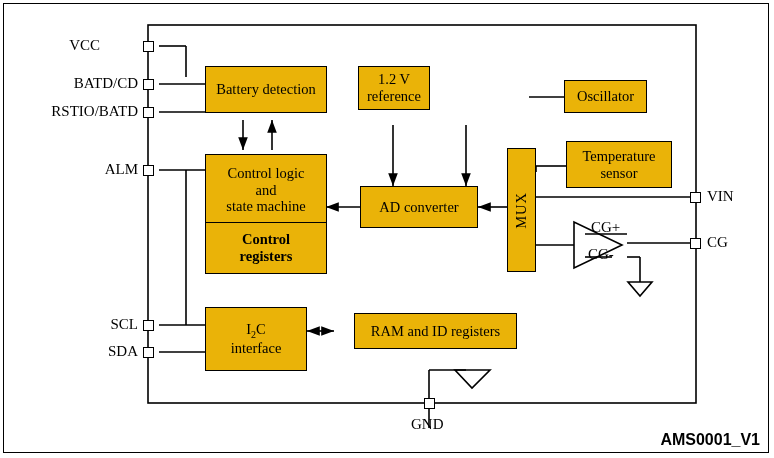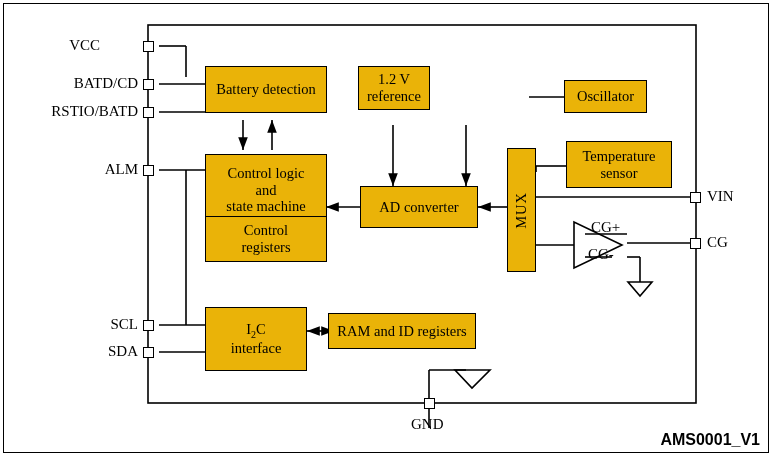--- a/index.html
+++ b/index.html
@@ -134,21 +134,21 @@
   </div>
 
   <div class="box" style="left:205px;top:154px;width:122px;height:72px;">
     <div>
       <div>Control logic</div>
       <div>and</div>
       <div>state machine</div>
     </div>
   </div>
 
-  <div class="box" style="left:205px;top:216px;width:122px;height:46px;">
+  <div class="box" style="left:205px;top:222px;width:122px;height:52px;font-weight:bold;">
     <div>
       <div>Control</div>
       <div>registers</div>
     </div>
   </div>
 
   <div class="box" style="left:360px;top:186px;width:118px;height:42px;">
     <span>AD converter</span>
   </div>
 
@@ -165,21 +165,21 @@
 
   <div class="box" style="left:205px;top:307px;width:102px;height:64px;">
     <div>
       <div>
         <span>I</span><span class="sub">2</span><span>C</span>
       </div>
       <div>interface</div>
     </div>
   </div>
 
-  <div class="box" style="left:328px;top:313px;width:148px;height:36px;text-align:right;">
+  <div class="box" style="left:354px;top:313px;width:163px;height:36px;text-align:right;">
     <span>RAM and ID registers</span>
   </div>
 
   <div class="pin" style="left:143px;top:41px;"></div>
   <div class="lbl" style="left:100px;top:37px;transform:translateX(-100%);">VCC</div>
 
   <div class="pin" style="left:143px;top:79px;"></div>
   <div class="lbl" style="left:138px;top:75px;transform:translateX(-100%);">BATD/CD</div>
 
   <div class="pin" style="left:143px;top:107px;"></div>

